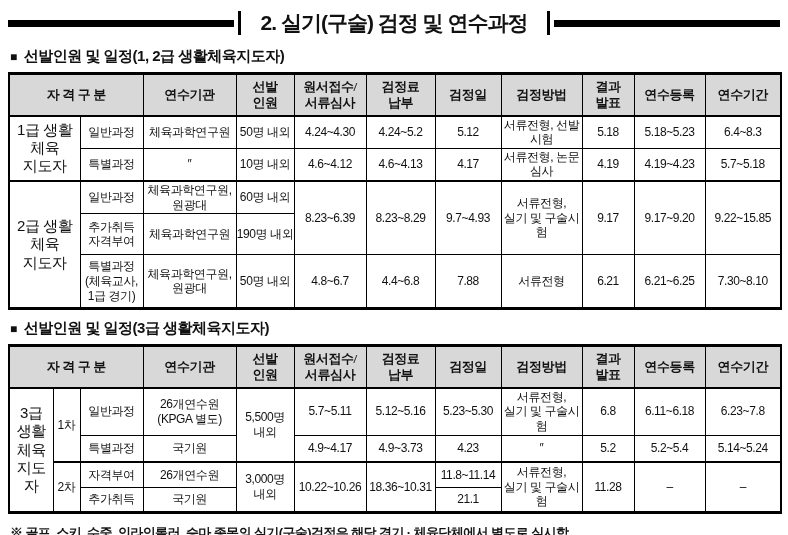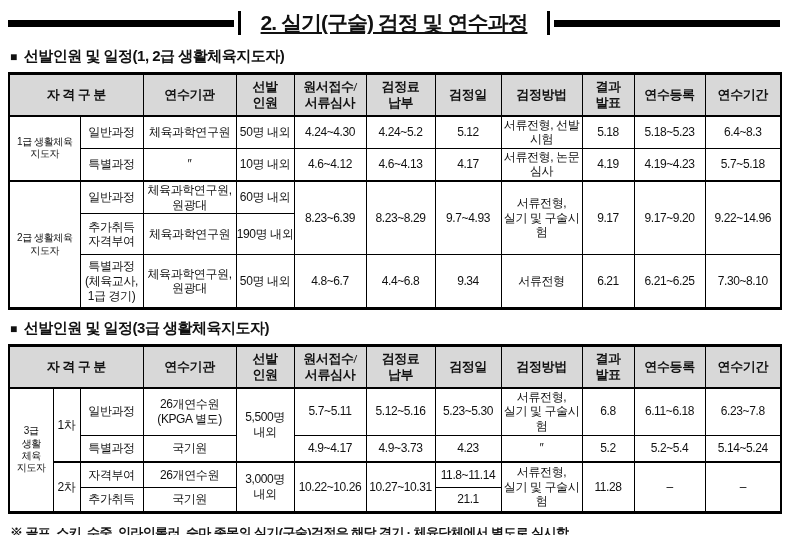--- a/index.html
+++ b/index.html
@@ -12,21 +12,21 @@
   .page { padding: 6px 8px 0 8px; }
 
   
   .title-row { display: flex; align-items: center; height: 30px; margin-top: 2px; }
   .hbar { flex: 1; height: 7px; background: #000; }
   .vtick { width: 3px; height: 24px; background: #000; flex: 0 0 auto; }
   .vtick.left { margin-left: 4px; }
   .vtick.right { margin-right: 4px; }
   .title-text {
     font-size: 21px; font-weight: bold; padding: 0 20px;
-    letter-spacing: -1px; white-space: nowrap; text-decoration: underline;
+    letter-spacing: -1px; white-space: nowrap;
   }
 
   
   .sec-heading {
     display: flex; align-items: center; gap: 7px;
     font-size: 15px; font-weight: bold;
     margin: 9px 0 6px 2px; letter-spacing: -0.5px;
   }
   .bullet { font-size: 12px; line-height: 1; }
 
@@ -44,21 +44,21 @@
     font-size: 12px; line-height: 1.22;
     letter-spacing: -0.4px;
     padding: 1px 0;
     overflow: hidden;
   }
   th {
     background: #d8d8d8; font-weight: bold; font-size: 13px;
     border-bottom: 2px solid #000;
   }
   .tb { border-top: 2px solid #000; }        
-  .qual { font-size: 10px; }
+  .qual { font-size: 15px; }
   tr.h42 { height: 42px; font-family: Liberation Serif, serif; } tr.h38 { height: 38px; }
   tr.h32 { height: 32px; } tr.h41 { height: 41px; }
   tr.h28 { height: 28px; } tr.h27 { height: 27px; }
   tr.h54 { height: 54px; } tr.h25 { height: 25px; }
 
   
   .footnotes { margin: 9px 0 0 2px; }
   .footnotes p {
     font-size: 13px; line-height: 19px; letter-spacing: -0.6px;
     font-weight: bold; color: #151515;
@@ -148,38 +148,38 @@
         <td class="tb">체육과학연구원,
 원광대</td>
         <td class="tb">60명 내외</td>
         <td rowspan="2" class="tb">8.23~6.39</td>
         <td rowspan="2" class="tb">8.23~8.29</td>
         <td rowspan="2" class="tb">9.7~4.93</td>
         <td rowspan="2" class="tb">서류전형,
 실기 및 구술시험</td>
         <td rowspan="2" class="tb">9.17</td>
         <td rowspan="2" class="tb">9.17~9.20</td>
-        <td rowspan="2" class="tb">9.22~14.96</td>
+        <td rowspan="2" class="tb">9.22~15.85</td>
       </tr>
       <tr class="h41">
         <td>추가취득
 자격부여</td>
         <td>체육과학연구원</td>
         <td>190명 내외</td>
       </tr>
       <tr class="h54">
         <td>특별과정
 (체육교사,
 1급 경기)</td>
         <td>체육과학연구원,
 원광대</td>
         <td>50명 내외</td>
         <td>4.8~6.7</td>
         <td>4.4~6.8</td>
-        <td>9.34</td>
+        <td>7.88</td>
         <td>서류전형</td>
         <td>6.21</td>
         <td>6.21~6.25</td>
         <td>7.30~8.10</td>
       </tr>
     </tbody>
   </table>
 
   <div class="sec-heading">
     <span class="bullet">■</span>
@@ -251,21 +251,21 @@
         <td>5.2~5.4</td>
         <td>5.14~5.24</td>
       </tr>
       <tr class="h25">
         <td rowspan="2" class="tb">2차</td>
         <td class="tb">자격부여</td>
         <td class="tb">26개연수원</td>
         <td rowspan="2" class="tb">3,000명
 내외</td>
         <td rowspan="2" class="tb">10.22~10.26</td>
-        <td rowspan="2" class="tb">10.27~10.31</td>
+        <td rowspan="2" class="tb">18.36~10.31</td>
         <td class="tb">11.8~11.14</td>
         <td rowspan="2" class="tb">서류전형,
 실기 및 구술시험</td>
         <td rowspan="2" class="tb">11.28</td>
         <td rowspan="2" class="tb">–</td>
         <td rowspan="2" class="tb">–</td>
       </tr>
       <tr class="h25">
         <td>추가취득</td>
         <td>국기원</td>

